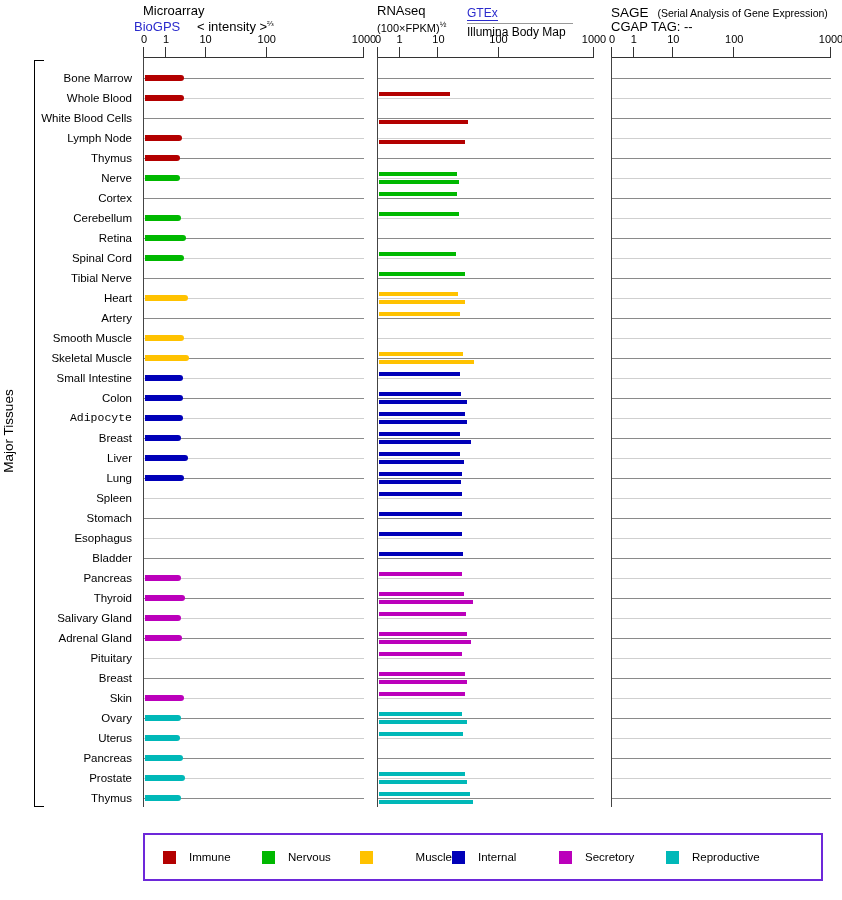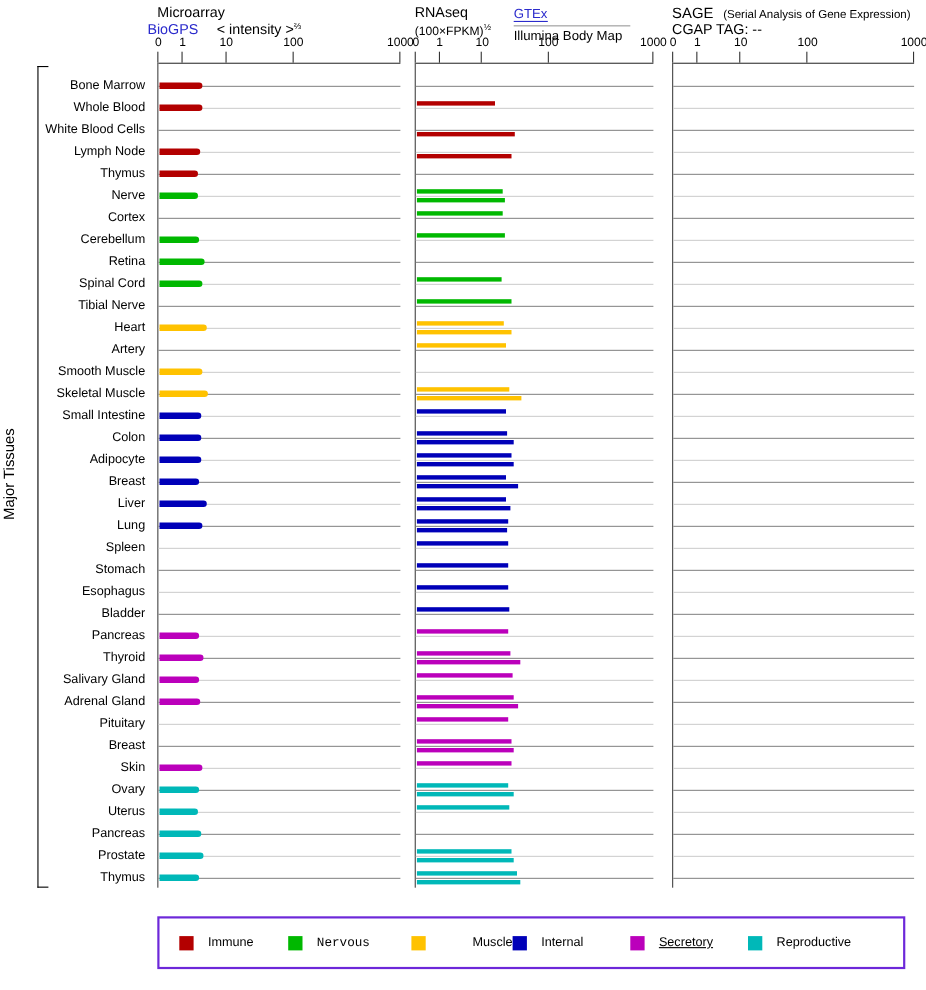--- a/index.html
+++ b/index.html
@@ -67,21 +67,21 @@
       <div class="tissue-label" style="top: 153px;">Cerebellum</div>
       <div class="tissue-label" style="top: 173px;">Retina</div>
       <div class="tissue-label" style="top: 193px;">Spinal Cord</div>
       <div class="tissue-label" style="top: 213px;">Tibial Nerve</div>
       <div class="tissue-label" style="top: 233px;">Heart</div>
       <div class="tissue-label" style="top: 253px;">Artery</div>
       <div class="tissue-label" style="top: 273px;">Smooth Muscle</div>
       <div class="tissue-label" style="top: 293px;">Skeletal Muscle</div>
       <div class="tissue-label" style="top: 313px;">Small Intestine</div>
       <div class="tissue-label" style="top: 333px;">Colon</div>
-      <div class="tissue-label" style="top: 353px;">Adipocyte</div>
+      <div class="tissue-label" style="top: 353px; font-family: Liberation Mono, monospace;">Adipocyte</div>
       <div class="tissue-label" style="top: 373px;">Breast</div>
       <div class="tissue-label" style="top: 393px;">Liver</div>
       <div class="tissue-label" style="top: 413px;">Lung</div>
       <div class="tissue-label" style="top: 433px;">Spleen</div>
       <div class="tissue-label" style="top: 453px;">Stomach</div>
       <div class="tissue-label" style="top: 473px;">Esophagus</div>
       <div class="tissue-label" style="top: 493px;">Bladder</div>
       <div class="tissue-label" style="top: 513px;">Pancreas</div>
       <div class="tissue-label" style="top: 533px;">Thyroid</div>
       <div class="tissue-label" style="top: 553px;">Salivary Gland</div>
@@ -318,33 +318,33 @@
       <div class="row-line dark" style="top: 701px;"></div>
       <div class="row-line light" style="top: 721px;"></div>
       <div class="row-line dark" style="top: 741px;"></div>
     </div>
 
   <div id="legend">
       <div class="legend-item" style="width: 99px;">
         <div class="legend-swatch" style="background: rgb(179, 0, 0);"></div>
         <div class="legend-label">Immune</div>
       </div>
-      <div class="legend-item" style="width: 112px; font-family: Liberation Mono, monospace;">
+      <div class="legend-item" style="width: 98px;">
         <div class="legend-swatch" style="background: rgb(0, 184, 0);"></div>
         <div class="legend-label">Nervous</div>
       </div>
       <div class="legend-item" style="width: 92px; gap: 30px;">
         <div class="legend-swatch" style="background: rgb(255, 194, 0);"></div>
         <div class="legend-label">Muscle</div>
       </div>
       <div class="legend-item" style="width: 107px;">
         <div class="legend-swatch" style="background: rgb(0, 0, 184);"></div>
         <div class="legend-label">Internal</div>
       </div>
-      <div class="legend-item" style="width: 107px; text-decoration: underline;">
+      <div class="legend-item" style="width: 107px;">
         <div class="legend-swatch" style="background: rgb(187, 0, 187);"></div>
         <div class="legend-label">Secretory</div>
       </div>
       <div class="legend-item" style="width: 110px;">
         <div class="legend-swatch" style="background: rgb(0, 184, 184);"></div>
         <div class="legend-label">Reproductive</div>
       </div>
     </div>
 
 </div>

